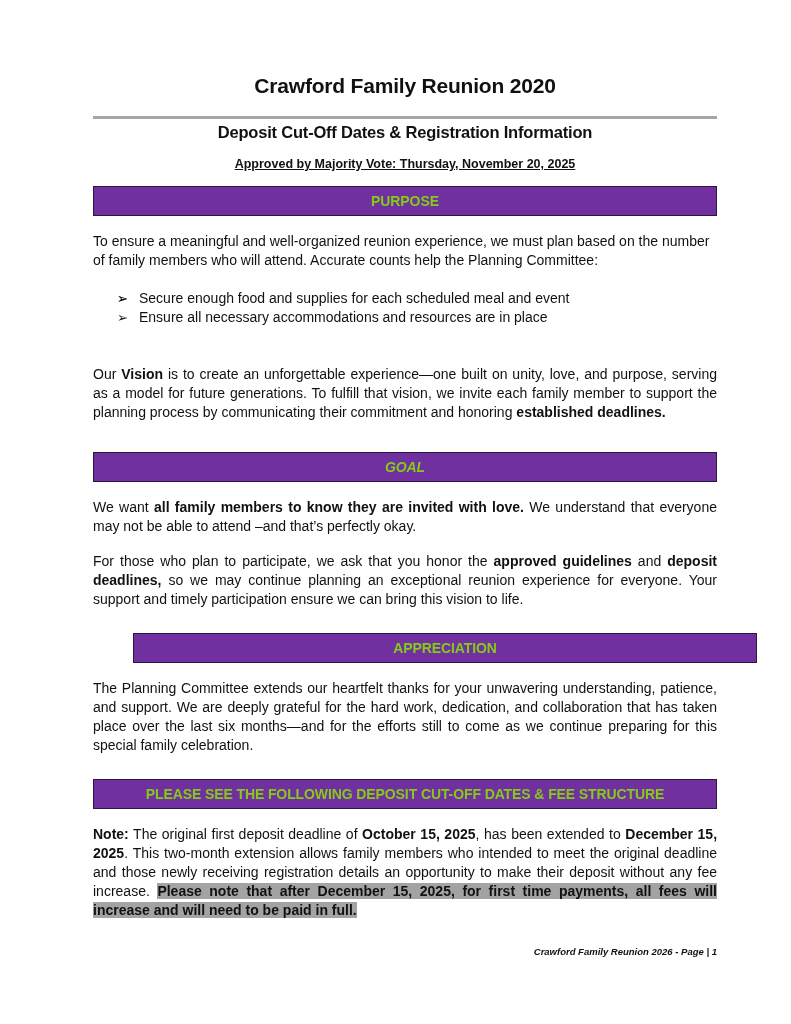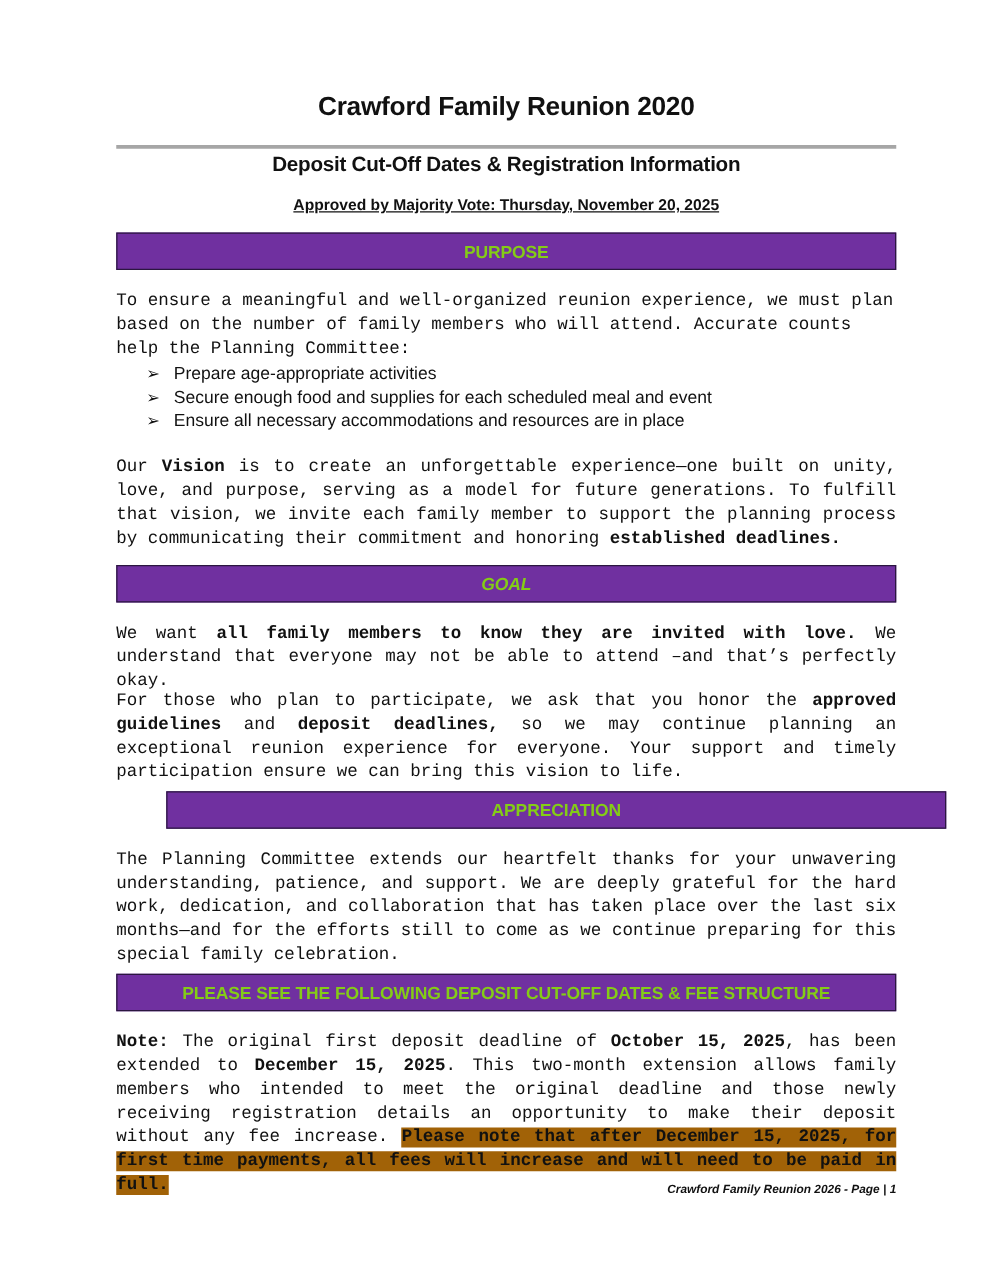--- a/index.html
+++ b/index.html
@@ -9,48 +9,47 @@
   .title { position: absolute; top: 74px; left: 0; width: 624px; text-align: center;
            font-size: 21px; font-weight: bold; letter-spacing: -0.2px; }
   .rule { position: absolute; top: 116px; left: 0; width: 624px; height: 3px; background: #a6a6a6; }
   .subtitle { position: absolute; top: 123px; left: 0; width: 624px; text-align: center;
               font-size: 16.5px; font-weight: bold; letter-spacing: -0.2px; }
   .approved { position: absolute; top: 157px; left: 0; width: 624px; text-align: center;
               font-size: 12.5px; font-weight: bold; text-decoration: underline; }
   .bar { position: absolute; left: 0; width: 622px; height: 28px; background: #7030a0;
          border: 1px solid #2b1640; color: #84cc16; font-weight: bold; font-size: 14px;
          text-align: center; line-height: 28px; letter-spacing: -0.1px; }
-  .para { position: absolute; left: 0; width: 624px; font-size: 14px; line-height: 19px; font-family: Liberation Mono, monospace; }
+  .para { position: absolute; left: 0; width: 624px; font-size: 14px; line-height: 19px; }
   .justify { text-align: justify; text-align-last: left; }
   .para b { font-weight: bold; }
   ul.bullets { position: absolute; left: 0; width: 624px; margin: 0; padding: 0; list-style: none; font-size: 14px; line-height: 19px; }
   ul.bullets li { position: relative; padding-left: 46px; }
   ul.bullets li .arrow { position: absolute; left: 24px; top: 0; font-size: 13px; }
-  .hl { background: #a16207; font-weight: bold; }
+  .hl { background: #a3a3a3; font-weight: bold; }
   .footer { position: absolute; top: 946px; left: 0; width: 624px; text-align: right;
             font-size: 9.5px; font-weight: bold; font-style: italic; }
 </style>
 </head>
 <body>
 
 <div class="page">
 
   <div class="title">Crawford Family Reunion 2020</div>
   <div class="rule"></div>
   <div class="subtitle">Deposit Cut-Off Dates &amp; Registration Information</div>
   <div class="approved">Approved by Majority Vote: Thursday, November 20, 2025</div>
 
   <div class="bar" style="top:186px;">PURPOSE</div>
 
   <div class="para" style="top:232px;">To ensure a meaningful and well-organized reunion experience, we must plan based on the number of family members who will attend.  Accurate counts help the Planning Committee:</div>
 
   <ul class="bullets" style="top:289px;">
     <li>
       <span class="arrow">➢</span>
-      <span>Prepare age-appropriate activities</span>
     </li>
     <li>
       <span class="arrow">➢</span>
       <span>Secure enough food and supplies for each scheduled meal and event</span>
     </li>
     <li>
       <span class="arrow">➢</span>
       <span>Ensure all necessary accommodations and resources are in place</span>
     </li>
   </ul>

